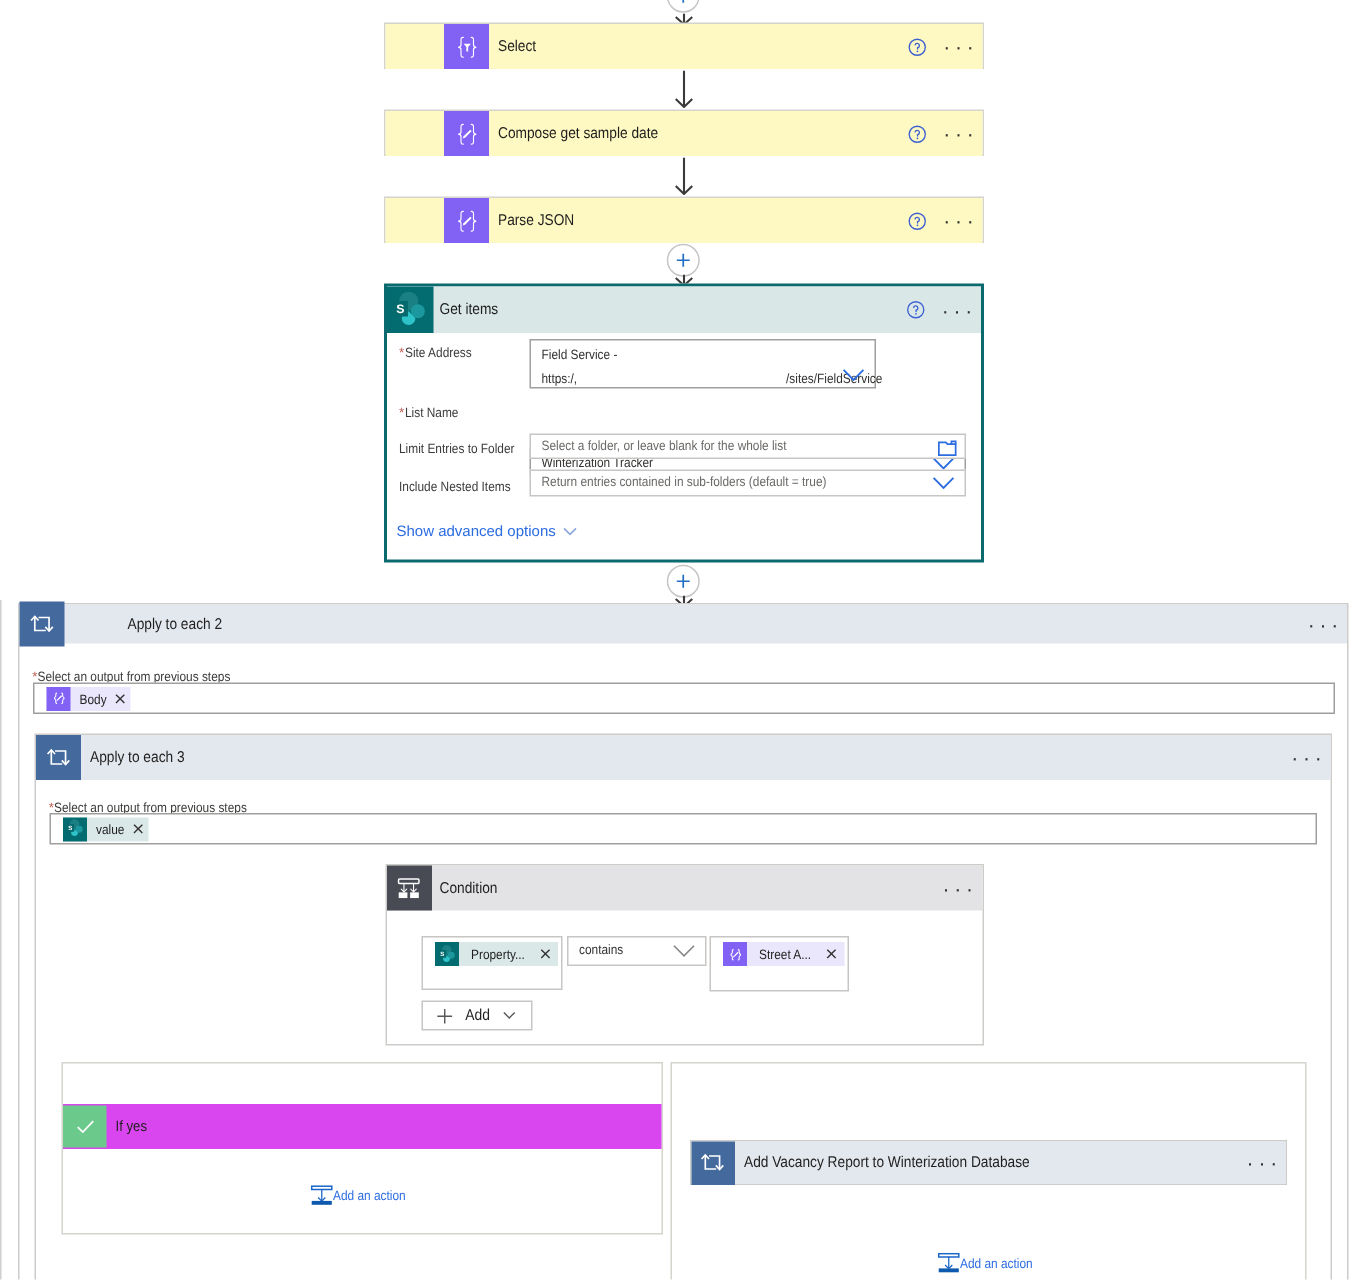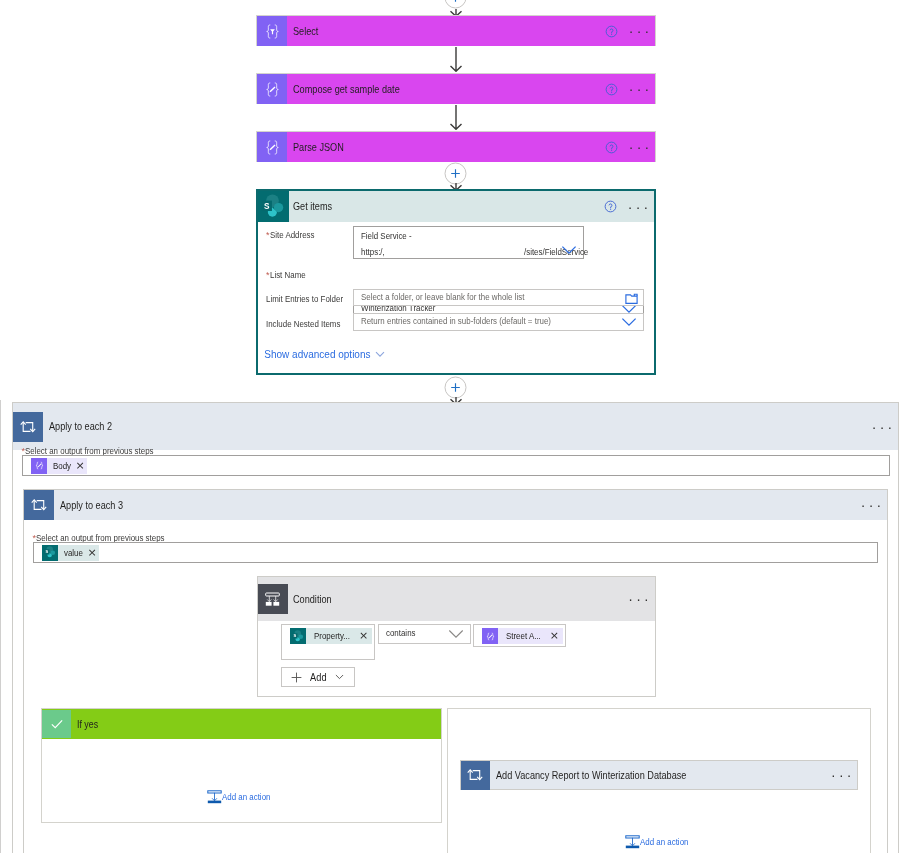--- a/index.html
+++ b/index.html
@@ -18,21 +18,21 @@
   .card-head{display:flex;align-items:center;height:30px;box-sizing:border-box;}
   .card-ico{width:30px;height:30px;flex:0 0 30px;display:flex;align-items:center;justify-content:center;}
   .card-title{flex:1 1 auto;font-size:10.4px;color:#201f1e;padding-left:6px;white-space:nowrap;overflow:hidden;}
   .card-title > span{display:inline-block;transform:scaleX(0.88);transform-origin:left center;}
   .head-actions{display:flex;align-items:center;gap:11px;padding-right:9px;}
   .help-ico{width:20px;height:20px;display:flex;align-items:center;justify-content:center;}
   .ellipsis{width:14px;height:14px;display:flex;align-items:center;justify-content:center;letter-spacing:3.2px;
             color:#323130;font-size:14px;line-height:6px;text-indent:3.2px;}
 
   
-  .purple .card-head{background:#d946ef;}
+  .purple .card-head{background:#fef9c3;padding-left:39px;}
   .purple .card-ico{background:#8162f4;}
 
   
   .sp .card-head{background:#d9e7e7;}
   .sp .card-ico{background:#036c70;width:31px;flex:0 0 31px;height:31px;}
 
   
   .loop .card-head{background:#e3e8ef;}
   .loop{border-color:#cdccc8;}
   .cond{border-color:#cdccc8;}
@@ -59,21 +59,21 @@
   .tok-cond .tlab{padding:0 4px 0 8px;}
   .tok-cond .tx{padding-right:4px;}
   .tok-purple .tico{background:#8162f4;}
   .tok-purple{background:#eae6fb;}
   .tok-teal .tico{background:#036c70;}
   .tok-teal{background:#dae8e8;}
 
   .branch-head{display:flex;align-items:center;height:30px;}
   .branch-ico{width:28.7px;height:28.7px;display:flex;align-items:center;justify-content:center;flex:0 0 28.7px;}
   .branch-lab{font-size:10px;color:#201f1e;padding-left:6px;}
-  .yes .branch-head{background:#84cc16;}
+  .yes .branch-head{background:#d946ef;margin-top:27px;}
   .yes .branch-ico{background:#6bca8b;}
   .no .branch-head{background:#fdeceb;}
   .no .branch-ico{background:#f7796c;}
 
   .addaction{display:flex;align-items:center;gap:0;}
   .addaction .aalab{color:#2b6ce0;font-size:9px;line-height:12px;}
 </style>
 </head>
 <body>
 
@@ -273,21 +273,21 @@
   </div>
   <div class="abs" style="left:446px;top:397px;">
     <svg width="20" height="8" viewBox="0 0 20 8">
         <path d="M10 0 v7 M4.5 2.3 L10 7.3 L15.5 2.3" fill="none" stroke="#3b3a39" stroke-width="1.4"></path>
       </svg>
   </div>
 
   <div class="abs" style="left:0px;top:400px;width:901px;height:460px;border-left:1px solid #d0cfce;box-sizing:border-box;"></div>
 
   <div class="card loop" style="left:12px;top:402px;width:887px;height:458px;">
-    <div class="card-head" style="height:47px;">
+    <div class="card-head" style="height:26px;gap:36px;">
       <div class="card-ico">
         <svg width="16" height="16" viewBox="0 0 18 18">
           <path d="M6.4 4.1 H14.3 V14.0" fill="none" stroke="#fff" stroke-width="1.25" stroke-linejoin="miter"></path>
           <path d="M11.5 11.2 L14.3 14.3 L17.1 11.2" fill="none" stroke="#fff" stroke-width="1.25" stroke-linecap="butt"></path>
           <path d="M11.8 13.9 H3.6 V3.6" fill="none" stroke="#fff" stroke-width="1.25" stroke-linejoin="miter"></path>
           <path d="M0.8 6.4 L3.6 3.3 L6.4 6.4" fill="none" stroke="#fff" stroke-width="1.25" stroke-linecap="butt"></path>
         </svg>
       </div>
       <div class="card-title"><span>Apply to each 2</span></div>
       <div class="head-actions">
@@ -341,21 +341,21 @@
               <rect x="0.8" y="6.1" width="9.3" height="9.6" fill="#05696d"></rect>
               <text x="5.4" y="13.4" font-family="'Liberation Sans',sans-serif" font-size="7.6" font-weight="bold" fill="#fff" text-anchor="middle">S</text>
             </svg>
           </span>
           <span class="tlab"><span>value</span></span>
           <span class="tx">×</span>
         </div>
       </div>
 
       <div class="card cond" style="left:232.5px;top:86.2px;width:399px;height:121px;">
-        <div class="card-head" style="height:44px;">
+        <div class="card-head" style="height:30px;">
           <div class="card-ico">
             <svg width="19" height="19" viewBox="0 0 38 38">
               <rect x="5.4" y="6.0" width="27.2" height="6.0" rx="1.4" fill="none" stroke="#fff" stroke-width="2.0"></rect>
               <path d="M12.6 12.4 v10.6 M25.4 12.4 v10.6" fill="none" stroke="#fff" stroke-width="1.5"></path>
               <path d="M8.9 19.4 L12.6 23.2 L16.3 19.4 M21.7 19.4 L25.4 23.2 L29.1 19.4" fill="none" stroke="#fff" stroke-width="1.35" stroke-linecap="round" stroke-linejoin="round"></path>
               <rect x="5.6" y="23.8" width="11.6" height="7.6" fill="#fff"></rect>
               <rect x="20.8" y="23.8" width="11.6" height="7.6" fill="#fff"></rect>
             </svg>
           </div>
           <div class="card-title" style="padding-left:5px;"><span>Condition</span></div>
@@ -382,21 +382,21 @@
 
         <div class="fld-box lite abs" style="left:120.1px;top:47px;width:93px;height:19.4px;">
           <div class="val abs" style="left:7px;top:3px;">contains</div>
           <span class="chev" style="top:4px;right:6px;">
             <svg width="16" height="10" viewBox="0 0 16 10">
                 <path d="M1.3 1.5 L8 8.2 L14.7 1.5" fill="none" stroke="#8a8886" stroke-width="1.1"></path>
               </svg>
           </span>
         </div>
 
-        <div class="fld-box lite abs" style="left:215.7px;top:47px;width:93.2px;height:23px;">
+        <div class="fld-box lite abs" style="left:215.7px;top:47px;width:93.2px;height:37px;">
           <div class="token tok-purple tok-cond abs" style="left:8px;top:3px;">
             <span class="tico">
               <svg width="11" height="11" viewBox="0 0 20 20">
                 <path d="M6.9 3.8 C5.6 3.8 5.9 5.2 5.9 6.5 C5.9 8.2 5.4 9.2 4.3 9.5 L4.3 10.5 C5.4 10.8 5.9 11.8 5.9 13.5 C5.9 14.8 5.6 16.2 6.9 16.2" fill="none" stroke="#fff" stroke-width="1.3" stroke-linecap="round"></path>
                 <path d="M13.1 3.8 C14.4 3.8 14.1 5.2 14.1 6.5 C14.1 8.2 14.6 9.2 15.7 9.5 L15.7 10.5 C14.6 10.8 14.1 11.8 14.1 13.5 C14.1 14.8 14.4 16.2 13.1 16.2" fill="none" stroke="#fff" stroke-width="1.3" stroke-linecap="round"></path>
                 <path d="M12.4 6.4 L13.5 7.5 L8.2 12.8 L6.5 13.4 L7.1 11.7 z" fill="#fff"></path>
               </svg>
             </span>
             <span class="tlab"><span>Street A...</span></span>
             <span class="tx">×</span>

